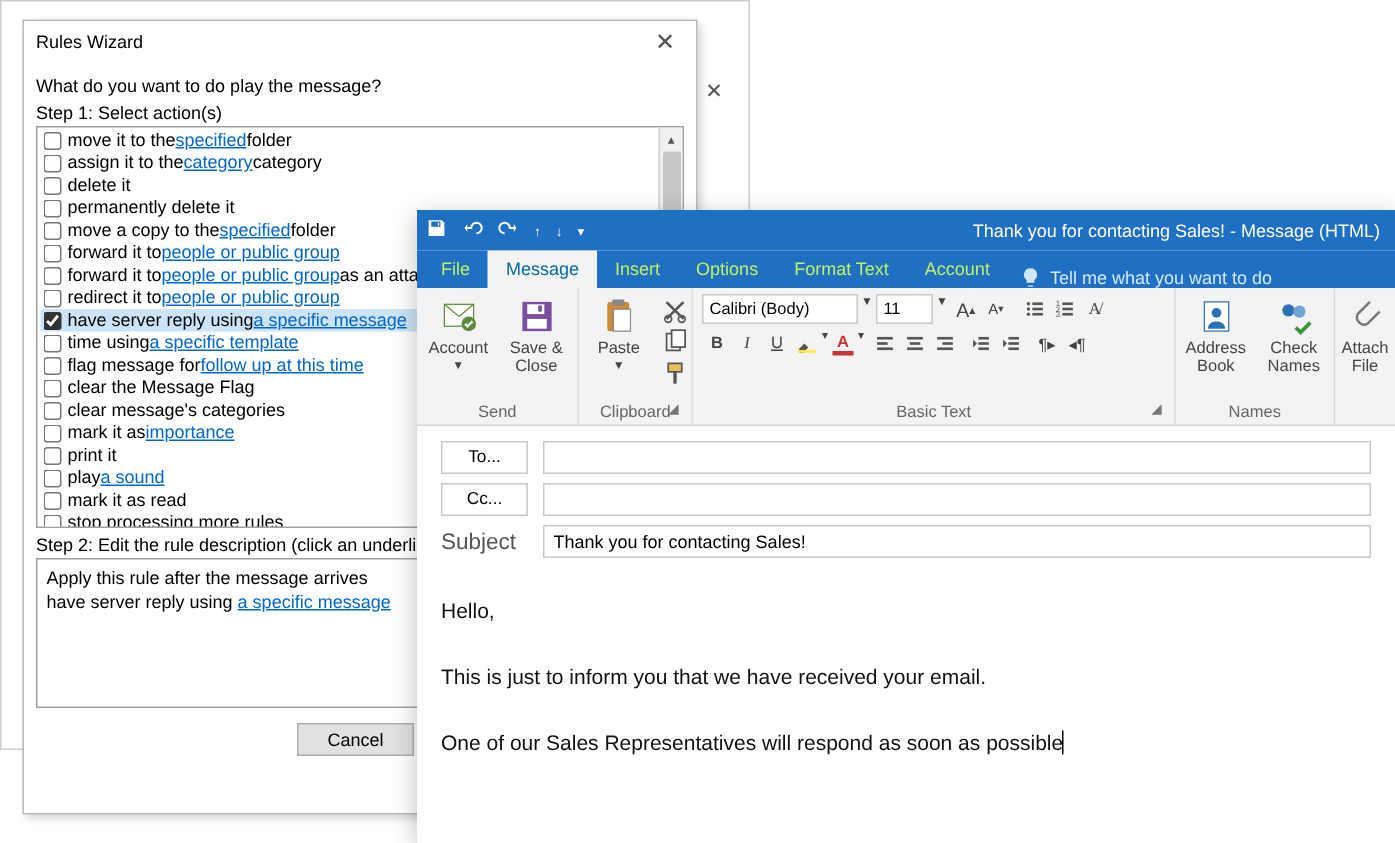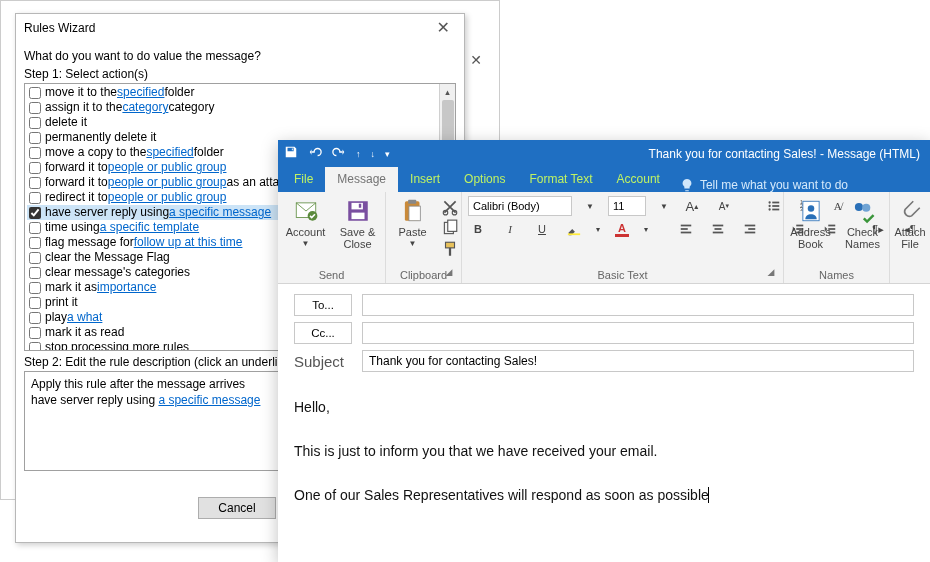--- a/index.html
+++ b/index.html
@@ -106,21 +106,21 @@
     margin-top:2px;
     font-size:12px;
     line-height:16px;
   }
   .desc-box .ulink { color:#0066cc; text-decoration:underline; cursor:pointer; }
 
   .btn-row {
     display:flex;
     justify-content:center;
     gap:8px;
-    margin-top:26px;
+    margin-top:10px;
     padding-left:80px;
   }
   .dlg-btn {
     width:78px; height:22px;
     background:#e1e1e1;
     border:1px solid #adadad;
     font-size:12px;
     font-family:inherit;
     cursor:pointer;
   }
@@ -160,21 +160,21 @@
   }
   .ribbon-tabs .tab {
     padding:0 12px;
     height:25px;
     line-height:25px;
     color:#bef264;
     cursor:pointer;
   }
   .ribbon-tabs .tab.active {
     background:#f3f3f3;
-    color:#737373;
+    color:#0369a1;
   }
   .ribbon-tabs .tellme {
     display:flex; align-items:center;
     color:#d4e9fb;
     font-size:12px;
     margin-left:8px;
     gap:6px;
   }
   .ribbon-tabs .bulb { width:14px; height:14px; }
 
@@ -233,21 +233,21 @@
   .size-select { width:38px; }
   .aa-btn, .mini-btn {
     width:20px;height:20px;
     border:1px solid transparent;
     display:inline-flex;align-items:center;justify-content:center;
     font-size:11px;cursor:pointer;
     color:#444;
   }
   .mini-btn svg{width:14px;height:14px;}
   .basic-text-rows{ display:flex; flex-direction:column; gap:3px; align-items:flex-start;}
-  .basic-text-rows .r{display:flex;gap:12px;align-items:center;}
+  .basic-text-rows .r{display:flex;gap:0;align-items:flex-start;}
 
   .dialog-launcher {
     width:12px;height:12px;
     font-size:9px;
     color:#777;
     margin-left:auto;
     margin-bottom:2px;
   }
   .group-bottom .gl-inner{display:flex;align-items:center;gap:4px;width:100%;justify-content:center;position:relative;}
   .group-bottom .launch{position:absolute;right:0;bottom:0;}
@@ -296,21 +296,21 @@
 
 <div class="bg-win"></div>
 <div class="bg-close">✕</div>
 
 <div class="rules-dialog">
   <div class="rules-title">
     <span>Rules Wizard</span>
     <span class="close">✕</span>
   </div>
   <div class="rules-body">
-    <div class="heading">What do you want to do value the message?</div>
+    <div class="heading">What do you want to do play the message?</div>
     <div class="step">Step 1: Select action(s)</div>
 
     <div class="actions-box">
       <div class="actions-list" id="actions-list">
           <div class="action-item">
             <input type="checkbox" style="">
             <span class="text">move it to the </span>
             <span class="ulink">specified</span>
             <span class="text"> folder</span>
           </div>
@@ -378,21 +378,21 @@
             <span class="text">mark it as </span>
             <span class="ulink">importance</span>
           </div>
           <div class="action-item">
             <input type="checkbox" style="">
             <span class="text">print it</span>
           </div>
           <div class="action-item">
             <input type="checkbox" style="">
             <span class="text">play </span>
-            <span class="ulink">a what</span>
+            <span class="ulink">a sound</span>
           </div>
           <div class="action-item">
             <input type="checkbox" style="">
             <span class="text">mark it as read</span>
           </div>
           <div class="action-item">
             <input type="checkbox" style="">
             <span class="text">stop processing more rules</span>
           </div>
         </div>

